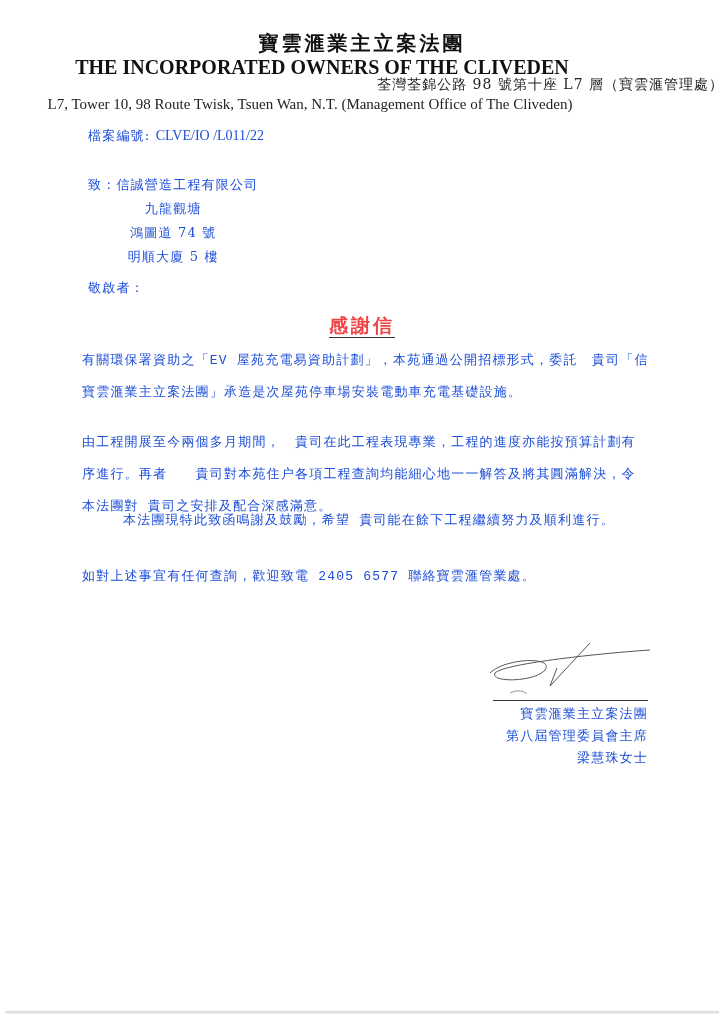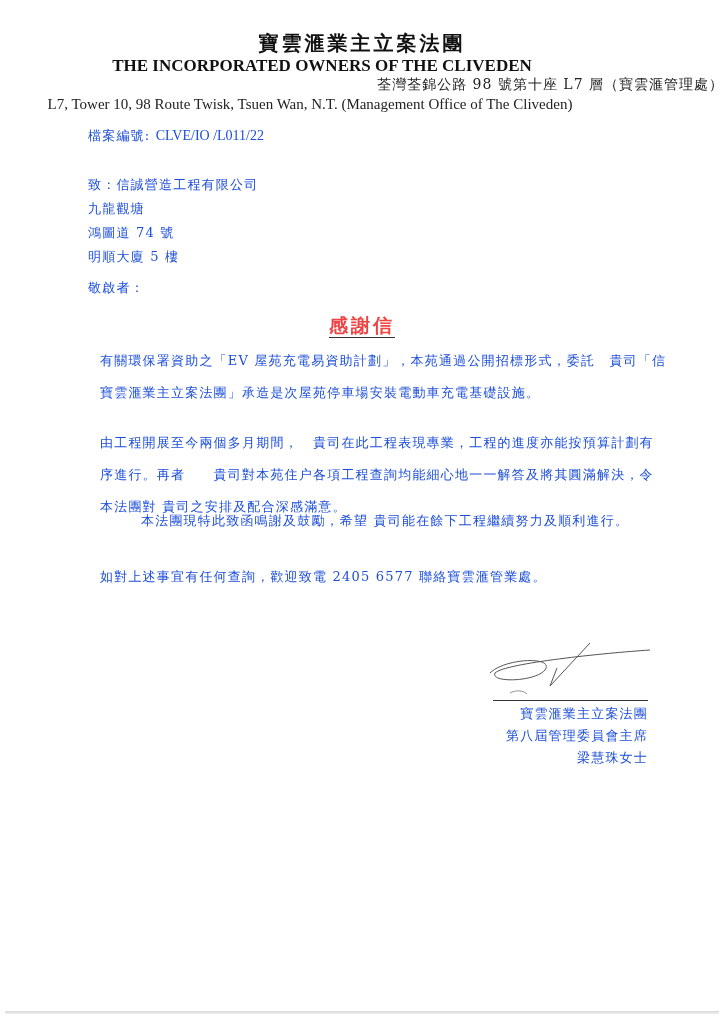--- a/index.html
+++ b/index.html
@@ -2,31 +2,31 @@
 <html><head>
   <meta charset="utf-8">
   <style>
     html, body { margin: 0; padding: 0; }
     body {
       width: 724px; height: 1024px; background: #ffffff; position: relative; overflow: hidden;
       font-family: "DejaVu Serif", "Liberation Serif", serif; color: #222;
     }
     .abs { position: absolute; }
     .hdr-zh { left: 0; width: 724px; top: 30px; text-align: center; font-size: 20px; font-weight: bold; letter-spacing: 3px; color: #111; }
-    .hdr-en { left: 0; width: 644px; top: 56px; text-align: center; font-family: "Liberation Serif", serif; font-size: 17px; font-weight: bold; color: #111; }
+    .hdr-en { left: 0; width: 644px; top: 56px; text-align: center; font-family: "Liberation Serif", serif; font-size: 20px; font-weight: bold; color: #111; }
     .hdr-addr-zh { left: 0; width: 724px; top: 76px; text-align: right; font-size: 14px; color: #222; letter-spacing: 1px; }
     .hdr-addr-en { left: 0; width: 620px; top: 96px; text-align: center; font-family: "Liberation Serif", serif; font-size: 15px; color: #222; }
     .body-text { font-size: 13px; color: #1d4ed8; letter-spacing: 1.2px; white-space: nowrap; }
     .ref { left: 88px; top: 127px; }
     .ref .num { font-family: "Liberation Serif", serif; font-size: 14px; letter-spacing: 0; }
-    .to { left: 88px; top: 173px; line-height: 24px; }
+    .to { left: 88px; top: 173px; line-height: 24px; text-align: center; }
     .salute { left: 88px; top: 279px; text-align: right; }
     .title { left: 0; width: 724px; top: 313px; text-align: center; }
     .title span { font-size: 19px; font-weight: bold; letter-spacing: 3px; border-bottom: 1.5px solid #333; padding-bottom: 1px; color: #ef4444; }
-    .para { left: 100px; width: 580px; line-height: 32px; }
+    .para { left: 82px; width: 580px; line-height: 32px; font-family: Liberation Mono, monospace; }
     .p1 { top: 345px; }
     .p2 { top: 427px; }
     .p3 { top: 505px; }
     .p4 { top: 561px; }
     .sig-line { left: 493px; top: 700px; width: 155px; height: 0; border-top: 1.5px solid #333; }
     .sig-block { right: 76px; top: 703px; text-align: right; line-height: 22px; }
     .signature { left: 485px; top: 638px; width: 170px; height: 60px; }
     .scan-edge { left: 5px; top: 1011px; width: 714px; height: 3px; background: linear-gradient(#d8d8d8, #f0f0f0); }
   </style>
 </head>

